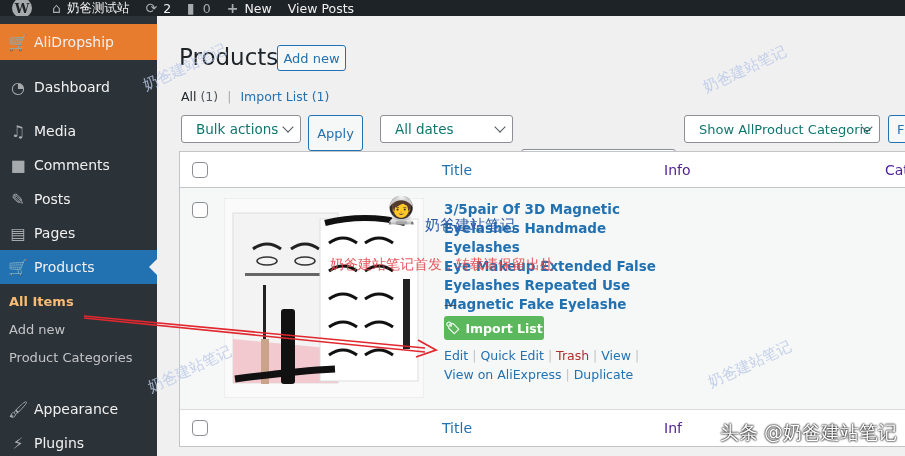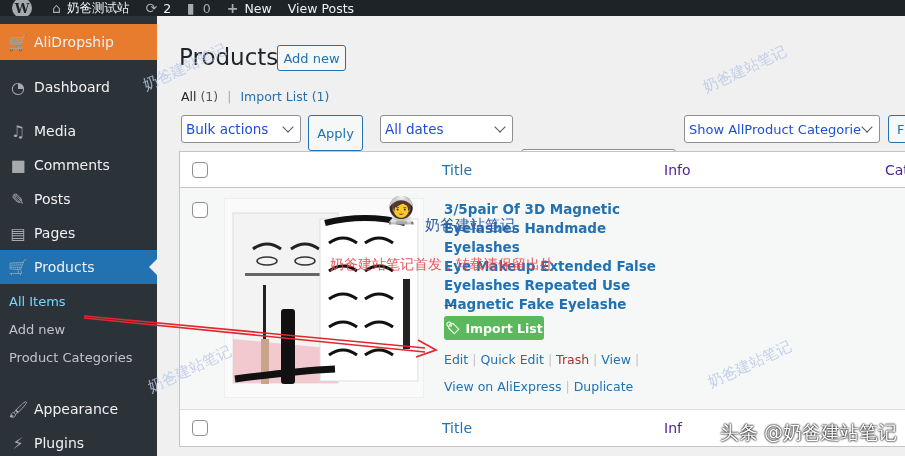--- a/index.html
+++ b/index.html
@@ -17,49 +17,49 @@
   .sidebar { position: absolute; left: 0; top: 16px; width: 157px; height: 440px; background: #2c3338; color: #f0f0f1; }
   .menu-item { display: flex; align-items: center; height: 34px; padding-left: 8px; font-size: 14px; position: relative; }
   .menu-item .mi-icon { width: 20px; color: #a7aaad; font-size: 16px; margin-right: 6px; text-align: center; }
   .menu-orange { background: #e77b2e; height: 36px; margin-top: 8px; }
   .menu-orange .mi-icon { color: #fff; }
   .menu-active { background: #2271b1; }
   .menu-active .mi-icon { color: #fff; }
   .menu-active .arrow { position: absolute; right: 0; top: 9px; width: 0; height: 0; border-top: 8px solid transparent; border-bottom: 8px solid transparent; border-right: 8px solid #f0f0f1; }
   .submenu { background: #2c3338; padding: 4px 0 6px; }
   .submenu .sub { display: block; height: 28px; line-height: 28px; padding-left: 9px; font-size: 13px; color: #c3c4c7; }
-  .submenu .sub.current { color: #7dd3fc; font-weight: normal; }
+  .submenu .sub.current { color: #fdba74; font-weight: bold; }
 
   
   .content { position: absolute; left: 157px; top: 16px; right: 0; bottom: 0; }
   .page-title { position: absolute; left: 22px; top: 28px; font-size: 23px; font-weight: 400; color: #1d2327; }
   .btn-outline { position: absolute; border: 1px solid #2271b1; color: #2271b1; background: #f6f7f7; border-radius: 3px; font-size: 13px; display: flex; align-items: center; justify-content: center; }
   .add-new { left: 120px; top: 29px; width: 69px; height: 26px; }
   .subsubsub { position: absolute; left: 24px; top: 73px; font-size: 12.5px; color: #50575e; }
   .subsubsub .cur { color: #1d2327; }
   .subsubsub a { color: #2271b1; text-decoration: none; }
-  .select { position: absolute; top: 99px; height: 28px; border: 1px solid #8c8f94; border-radius: 3px; background: #fff; font-size: 13.5px; color: #1d4ed8; display: flex; align-items: center; padding-left: 4px; }
+  .select { position: absolute; top: 99px; height: 28px; border: 1px solid #8c8f94; border-radius: 3px; background: #fff; font-size: 13.5px; color: #0f766e; display: flex; align-items: center; padding-left: 14px; }
   .select .chev { position: absolute; right: 8px; top: 7px; width: 8px; height: 8px; border-right: 1.6px solid #50575e; border-bottom: 1.6px solid #50575e; transform: rotate(45deg); }
 
   
   .table { position: absolute; left: 22px; top: 135px; width: 740px; background: #fff; border: 1px solid #c3c4c7; }
   .thead { height: 36px; border-bottom: 1px solid #c3c4c7; position: relative; }
   .checkbox { position: absolute; width: 16px; height: 16px; border: 1px solid #8c8f94; border-radius: 4px; background: #fff; }
   .th { position: absolute; top: 10px; font-size: 14px; }
   .th.link { color: #2271b1; }
   .th.plain { color: #4c1d95; }
   .row { position: relative; height: 222px; background: #f6f7f7; border-bottom: 1px solid #dcdcde; }
   .tfoot { height: 36px; position: relative; }
 
   .product-img { position: absolute; left: 44px; top: 10px; width: 200px; height: 200px; background: #fff; border: 1px solid #eee; overflow: hidden; }
   .title-link { position: absolute; left: 264px; top: 12px; width: 220px; font-size: 13.5px; font-weight: bold; color: #2271b1; line-height: 19px; }
   .dash { position: absolute; left: 264px; top: 109px; color: #3c434a; }
   .import-btn { position: absolute; left: 264px; top: 128px; width: 100px; height: 24px; background: #5cb85c; border-radius: 3px; color: #fff; font-weight: bold; font-size: 12.5px; display: flex; align-items: center; justify-content: center; }
   .import-btn .tag { margin-right: 5px; font-size: 12px; }
-  .row-actions { position: absolute; left: 264px; top: 158px; font-size: 12.5px; line-height: 27px; color: #c3c4c7; width: 220px; }
+  .row-actions { position: absolute; left: 264px; top: 158px; font-size: 12.5px; line-height: 19px; color: #c3c4c7; width: 220px; }
   .row-actions a { color: #2271b1; text-decoration: none; }
   .row-actions a.trash { color: #b32d2e; }
   .info { position: absolute; left: 485px; top: 12px; font-size: 12.5px; color: #50575e; line-height: 19px; }
   .stars { color: #f7941d; font-size: 14px; letter-spacing: -1px; margin-right: 8px; }
   .qty { color: #46b450; }
 
   
   .wm { position: absolute; pointer-events: none; }
   .wm-text { color: #2f5da8; font-size: 15px; }
   .wm-red { color: #e0474c; font-size: 14px; opacity: 0.9; }

